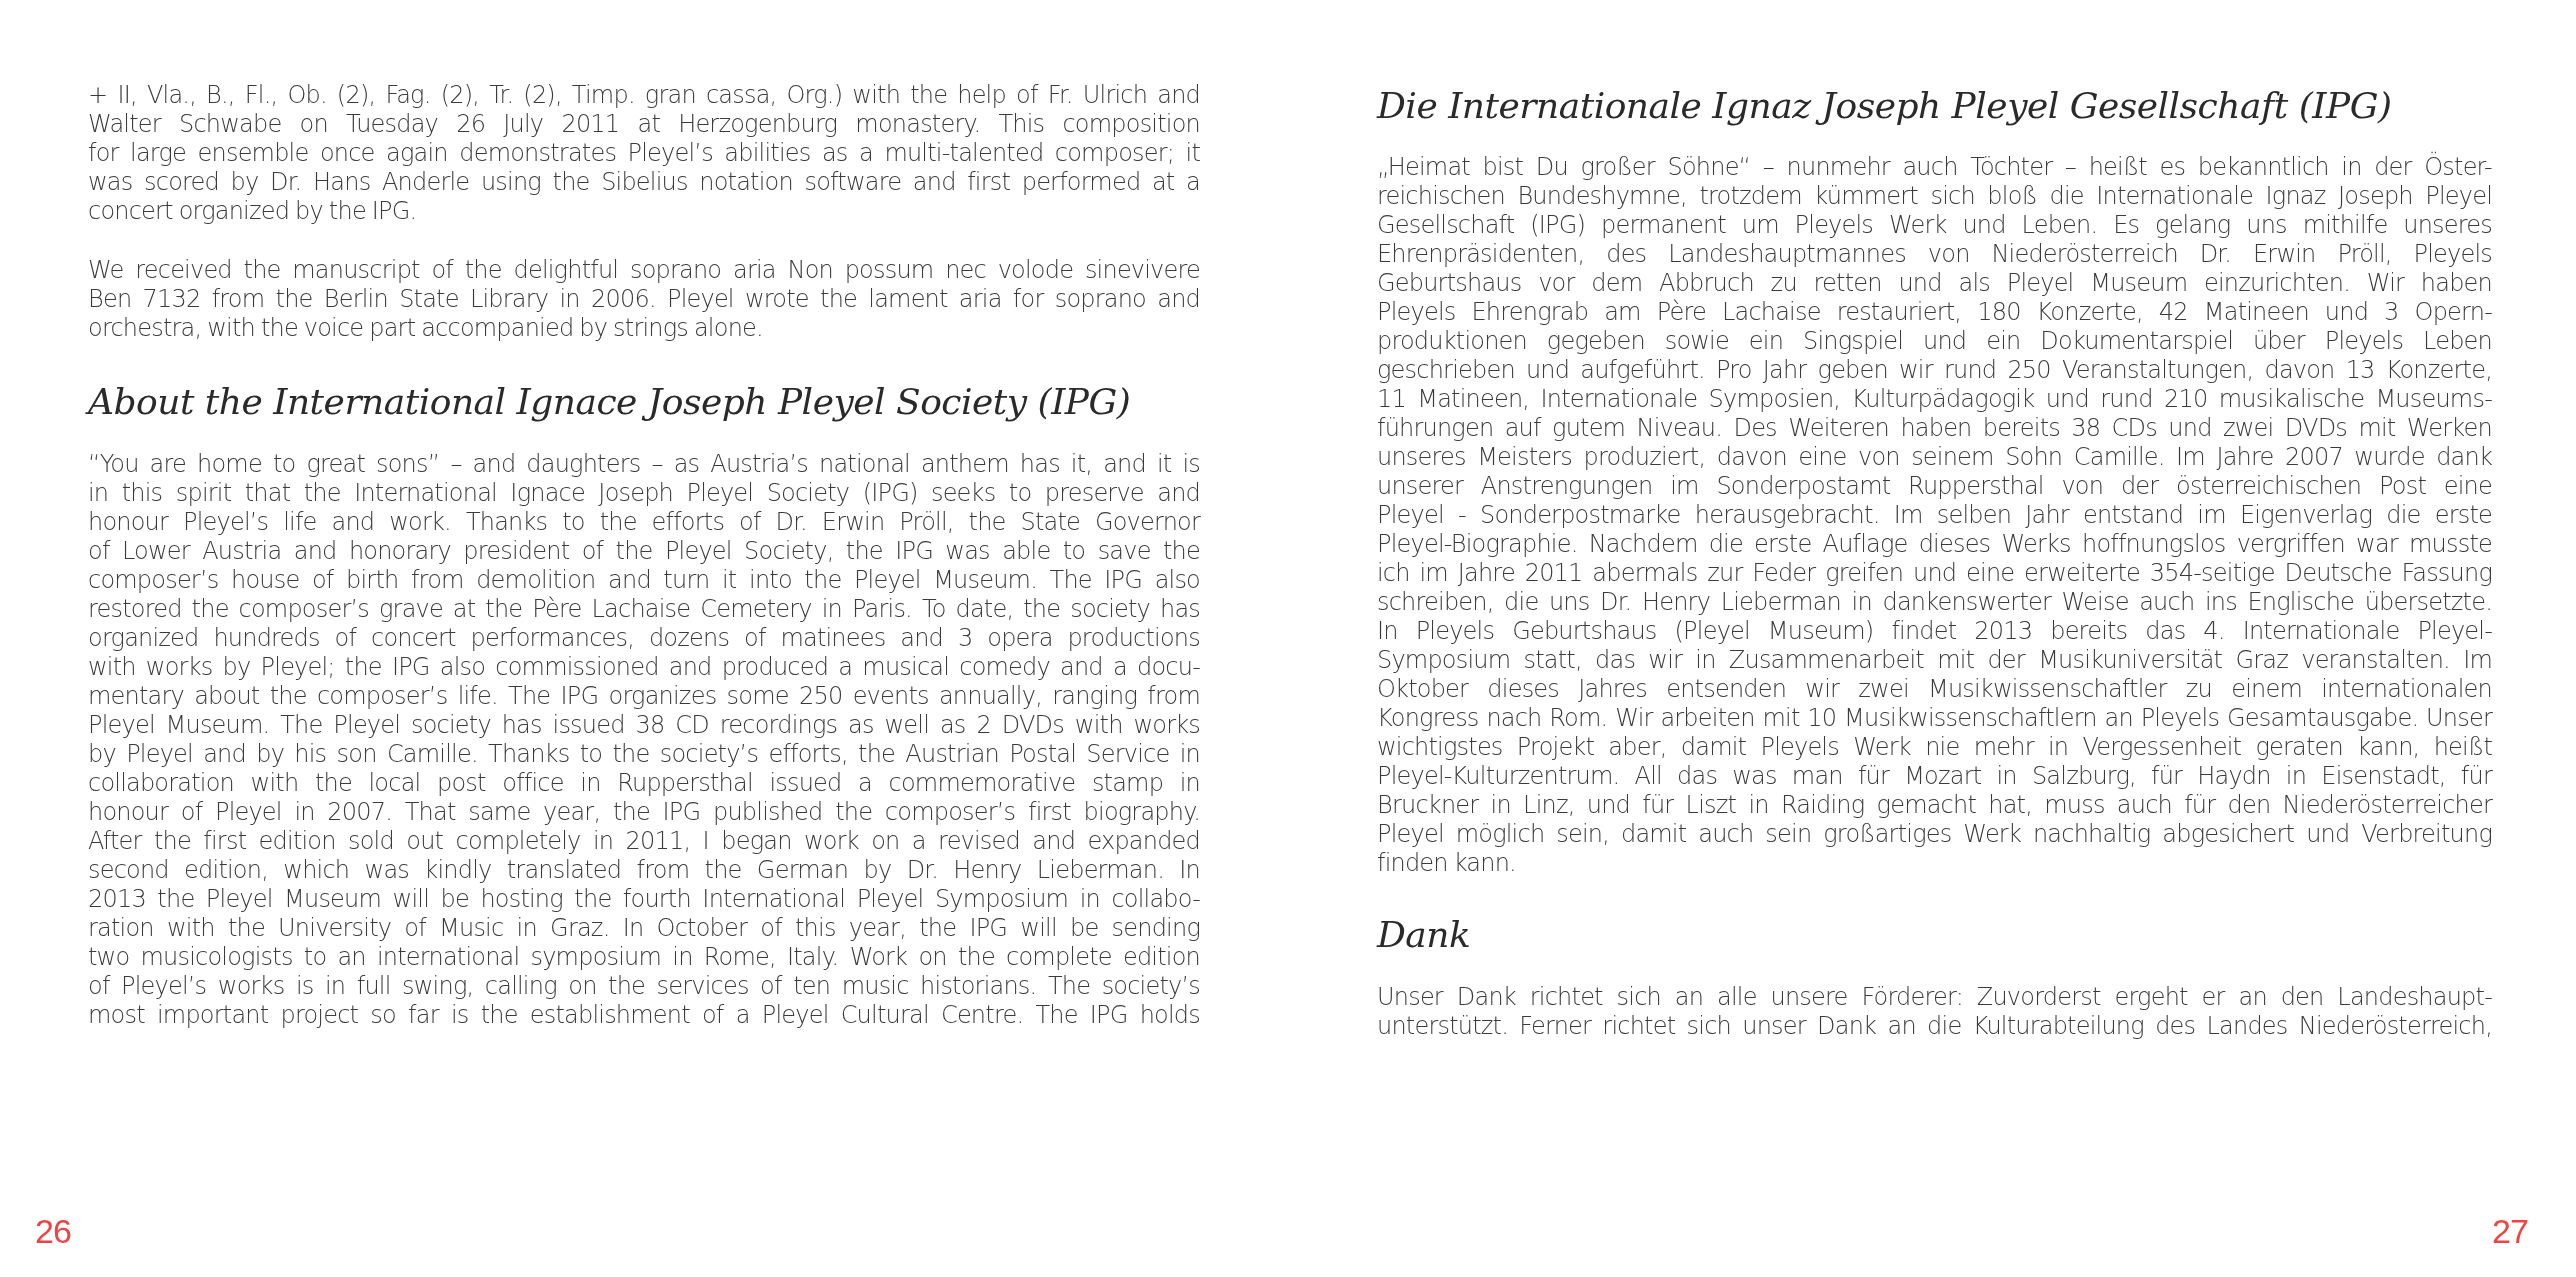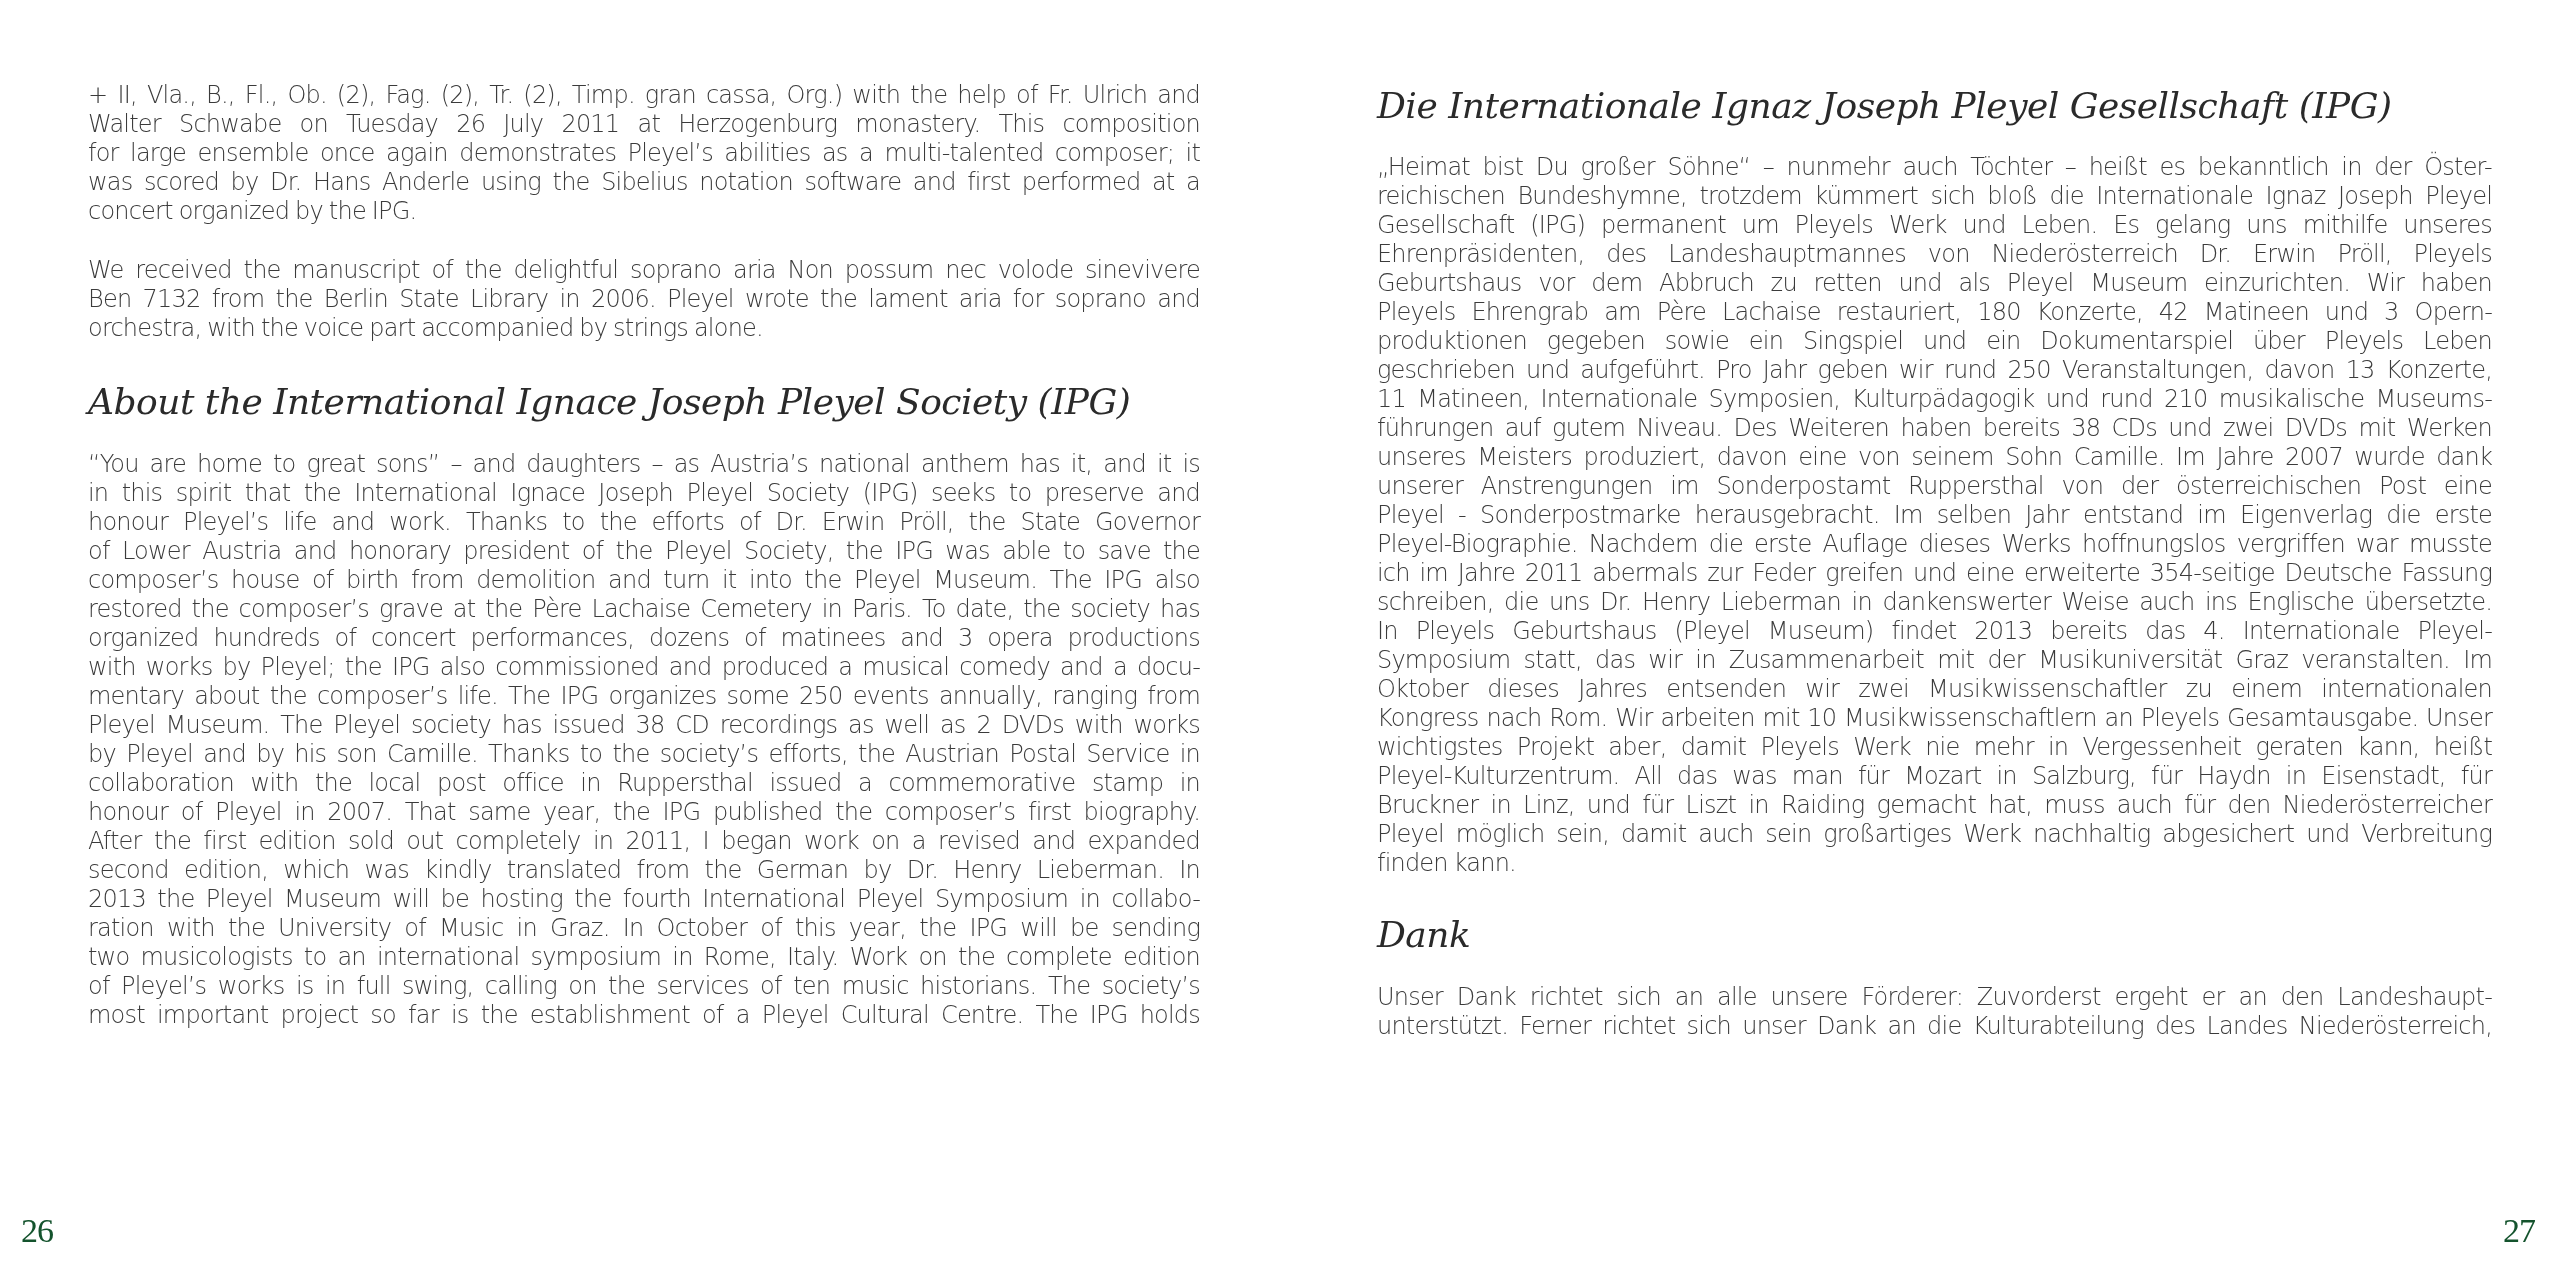--- a/index.html
+++ b/index.html
@@ -64,26 +64,27 @@
     }
 
     .gap-para { height: 30px; }
     .gap-before-heading { height: 34px; }
     .gap-after-heading { height: 23.4px; }
 
     .page-number {
       position: absolute;
       top: 1212px;
       font-size: 34px;
-      color: #14532d;
-      font-family: Liberation Serif, serif;
+      color: #ef4444;
+      font-family: Liberation Sans, sans-serif;
       letter-spacing: -0.9px;
+      margin-left: 14px;
     }
     .page-left .page-number { left: 21px; }
-    .page-right .page-number { left: 1215px; text-align: right; }
+    .page-right .page-number { left: 1190px; text-align: right; }
   </style>
 </head>
 <body>
 
 <div class="page page-left">
   <div class="column">
     <div class="para">
       <span class="line">+ II, Vla., B., Fl., Ob. (2), Fag. (2), Tr. (2), Timp. gran cassa, Org.) with the help of Fr. Ulrich and</span>
       <span class="line">Walter Schwabe on Tuesday 26 July 2011 at Herzogenburg monastery. This composition</span>
       <span class="line">for large ensemble once again demonstrates Pleyel’s abilities as a multi-talented composer; it</span>

